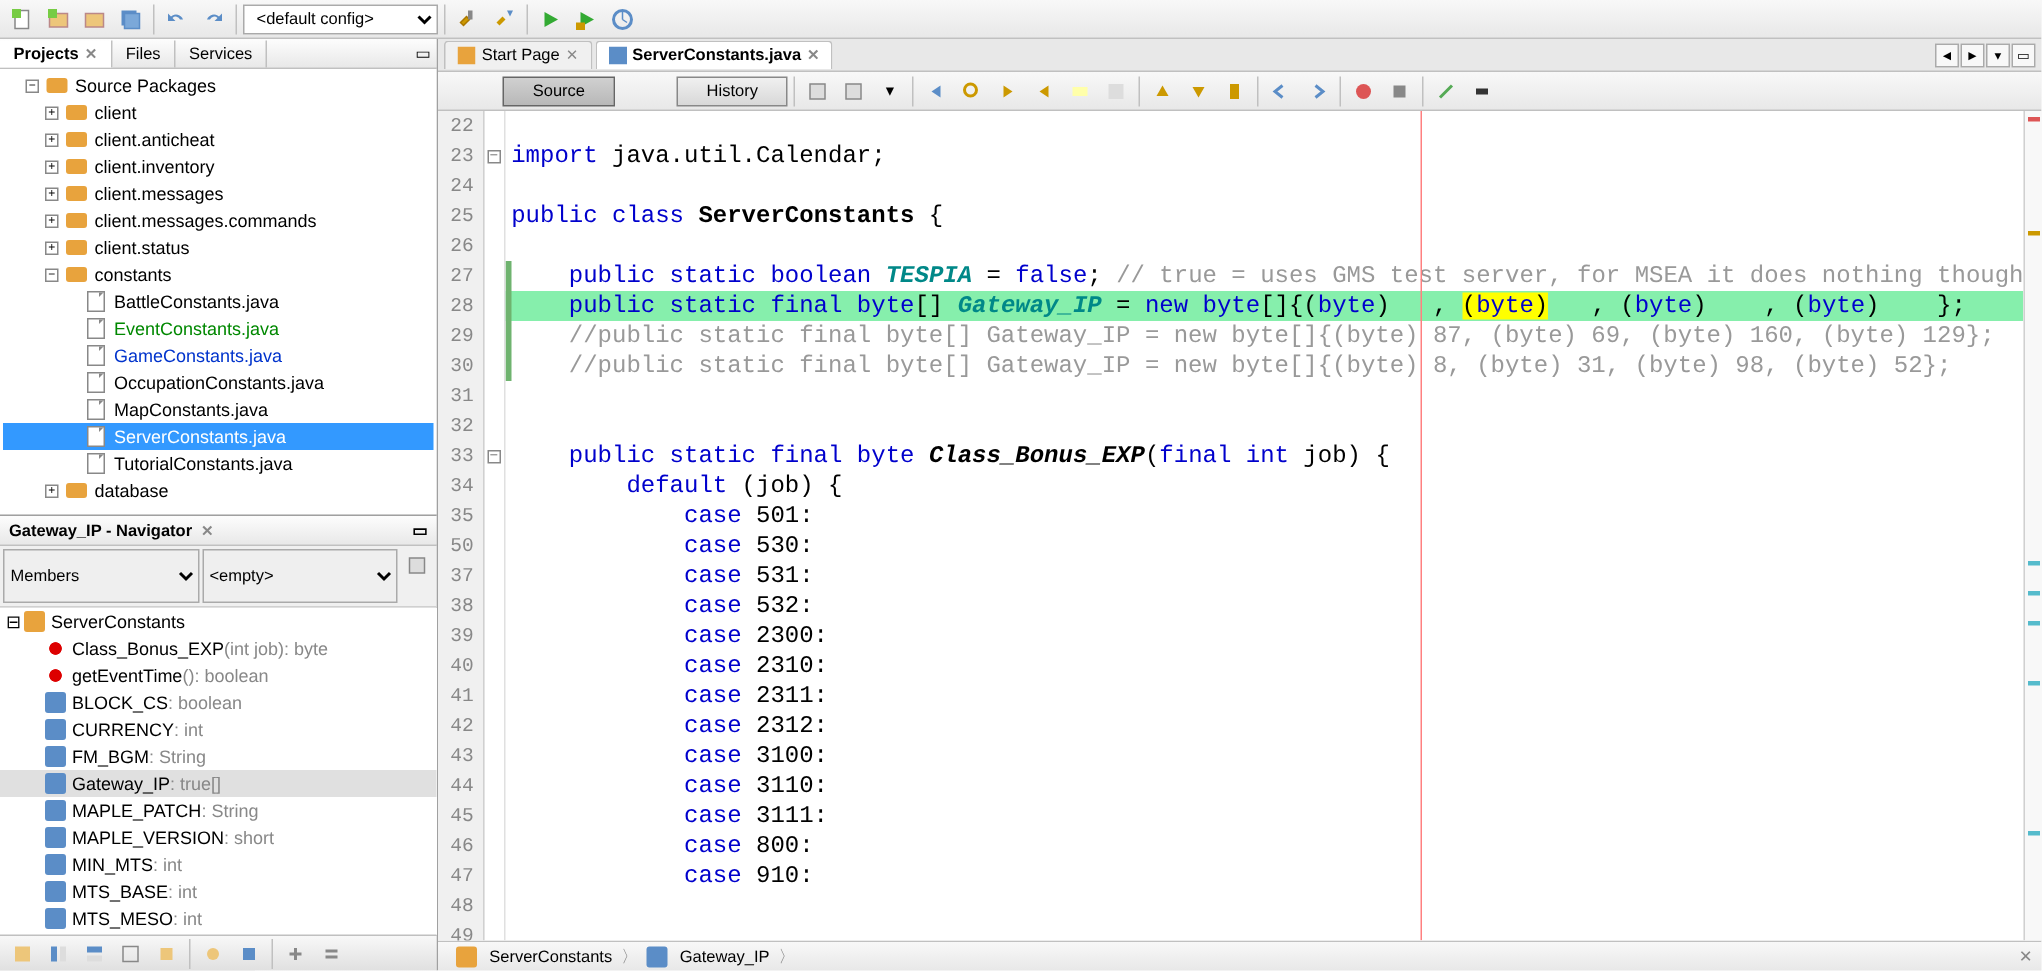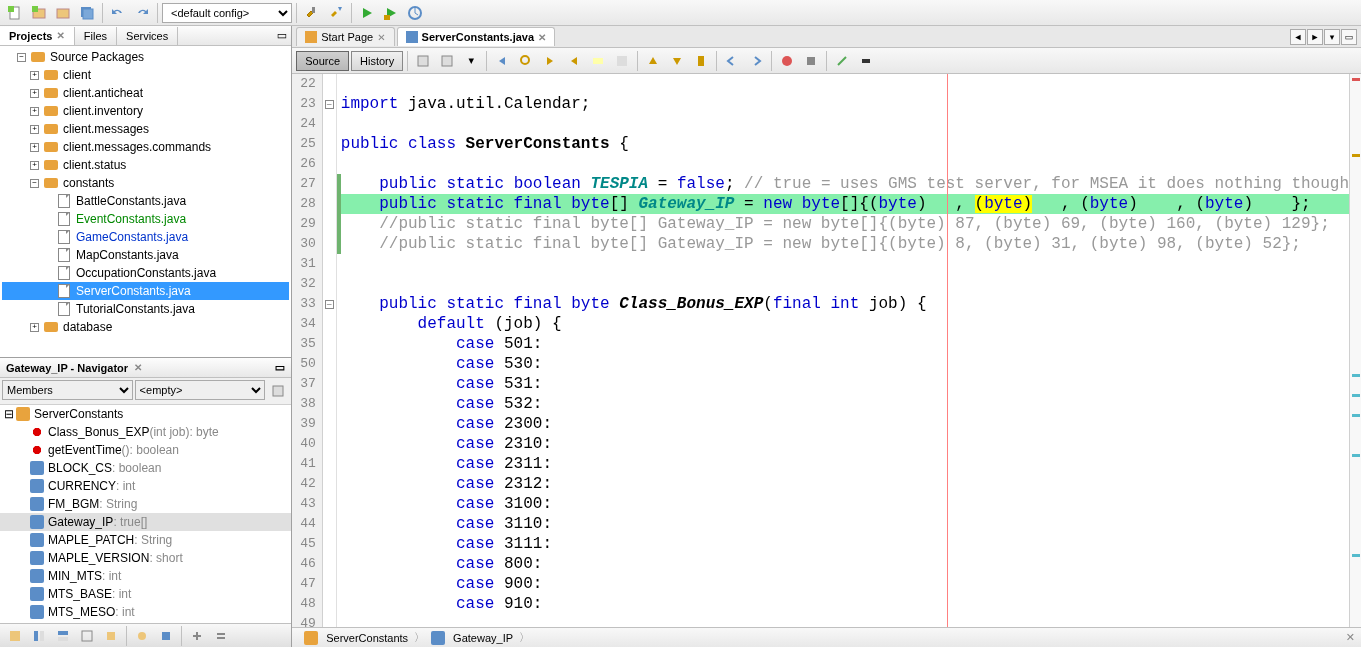--- a/index.html
+++ b/index.html
@@ -27,40 +27,40 @@
 .tree-icon { width: 16px; height: 16px; margin-right: 4px; display: inline-flex; align-items: center; justify-content: center; }
 .pkg-icon { background: #e8a33d; border-radius: 2px; width: 14px; height: 10px; }
 .file-icon { width: 12px; height: 14px; background: #fff; border: 1px solid #888; position: relative; }
 .file-icon::before { content: ''; position: absolute; right: 0; top: 0; border-left: 3px solid #888; border-bottom: 3px solid transparent; }
 .green-text { color: #008800; text-align: right; }
 .blue-text { color: #0033cc; }
 
 .nav-panel { border-top: 1px solid #a0a0a0; }
 .nav-header { background: linear-gradient(#fdfdfd, #e8e8e8); border-bottom: 1px solid #c0c0c0; height: 20px; display: flex; align-items: center; padding: 0 6px; font-weight: bold; }
 .nav-filter-bar { display: flex; padding: 2px; gap: 2px; background: #f0f0f0; border-bottom: 1px solid #d0d0d0; }
-.nav-select { flex: 1; height: 20px; font-size: 11px; border: 1px solid #aaa; }
+.nav-select { flex: 1; height: 36px; font-size: 11px; border: 1px solid #aaa; }
 .nav-tree { background: #fff; overflow: auto; height: 218px; }
 .nav-item { display: flex; align-items: center; padding: 2px 4px; cursor: pointer; font-size: 12px; height: 18px; }
 .nav-item.selected { background: #e0e0e0; }
 .nav-icon { width: 14px; height: 14px; margin-right: 4px; display: inline-block; }
 .method-icon { background: radial-gradient(circle, #d00 40%, transparent 45%); border-radius: 50%; }
 .field-icon { background: #5b8dc7; border-radius: 2px; }
 .class-icon { background: #e8a33d; border-radius: 2px; }
 .gray-text { color: #888; }
 
 .bottom-bar { background: linear-gradient(#f8f8f8, #e0e0e0); border-top: 1px solid #c0c0c0; height: 24px; display: flex; align-items: center; padding: 0 4px; gap: 2px; }
 
 .editor-tabs { background: #e8e8e8; border-bottom: 1px solid #c0c0c0; height: 22px; display: flex; align-items: center; padding-left: 4px; }
 .editor-tab { padding: 3px 8px; background: #f0f0f0; border: 1px solid #c0c0c0; border-bottom: none; margin-right: 2px; cursor: pointer; display: flex; align-items: center; gap: 4px; font-size: 11px; border-radius: 3px 3px 0 0; }
 .editor-tab.active { background: #fff; font-weight: bold; }
 .editor-tab-ctrls { margin-left: auto; display: flex; gap: 1px; padding-right: 4px; }
 .editor-tab-btn { width: 16px; height: 16px; border: 1px solid #aaa; background: #f8f8f8; display: flex; align-items: center; justify-content: center; font-size: 9px; cursor: pointer; }
 
 .editor-toolbar { background: linear-gradient(#f8f8f8, #e8e8e8); border-bottom: 1px solid #c0c0c0; height: 26px; display: flex; align-items: center; padding: 0 4px; gap: 2px; }
-.src-btn { padding: 3px 8px; border: 1px solid #888; background: linear-gradient(#f0f0f0,#d8d8d8); cursor: pointer; font-size: 11px; }
+.src-btn { padding: 3px 19px; border: 1px solid #888; background: linear-gradient(#f0f0f0,#d8d8d8); cursor: pointer; font-size: 11px; margin-left: 39px; }
 .src-btn.active { background: linear-gradient(#d0d0d0,#b8b8b8); border-color: #666; }
 
 .editor-body { flex: 1; display: flex; background: #fff; position: relative; overflow: hidden; }
 .gutter { background: #f0f0f0; border-right: 1px solid #d0d0d0; text-align: right; padding: 0 6px 0 8px; color: #888; font-family: 'Courier New', monospace; font-size: 13px; }
 .gutter-line { height: 20px; line-height: 20px; }
 .fold-gutter { width: 14px; border-right: 1px solid #e0e0e0; font-family: monospace; font-size: 9px; color: #888; }
 .fold-gutter div { height: 20px; display: flex; align-items: center; justify-content: center; }
 .fold-box { width: 9px; height: 9px; border: 1px solid #888; display: flex; align-items: center; justify-content: center; line-height: 1; }
 .code-area { flex: 1; font-family: 'Courier New', monospace; font-size: 16px; overflow: auto; position: relative; }
 .code-line { height: 20px; line-height: 20px; padding-left: 4px; white-space: pre; }
@@ -225,31 +225,31 @@
           <span class="blue-text">GameConstants.java</span>
         </div>
         <div class="tree-item">
           <span class="tree-spacer"></span>
           <span class="tree-spacer"></span>
           <span class="tree-spacer"></span>
           <span class="tree-spacer"></span>
           <span class="tree-icon">
             <span class="file-icon"></span>
           </span>
+          <span class="">OccupationConstants.java</span>
+        </div>
+        <div class="tree-item">
+          <span class="tree-spacer"></span>
+          <span class="tree-spacer"></span>
+          <span class="tree-spacer"></span>
+          <span class="tree-spacer"></span>
+          <span class="tree-icon">
+            <span class="file-icon"></span>
+          </span>
           <span class="">MapConstants.java</span>
-        </div>
-        <div class="tree-item">
-          <span class="tree-spacer"></span>
-          <span class="tree-spacer"></span>
-          <span class="tree-spacer"></span>
-          <span class="tree-spacer"></span>
-          <span class="tree-icon">
-            <span class="file-icon"></span>
-          </span>
-          <span class="">OccupationConstants.java</span>
         </div>
         <div class="tree-item selected">
           <span class="tree-spacer"></span>
           <span class="tree-spacer"></span>
           <span class="tree-spacer"></span>
           <span class="tree-spacer"></span>
           <span class="tree-icon">
             <span class="file-icon"></span>
           </span>
           <span class="">ServerConstants.java</span>
@@ -560,21 +560,20 @@
           <div class="code-line">            <span class="kw">case</span> 531:</div>
           <div class="code-line">            <span class="kw">case</span> 532:</div>
           <div class="code-line">            <span class="kw">case</span> 2300:</div>
           <div class="code-line">            <span class="kw">case</span> 2310:</div>
           <div class="code-line">            <span class="kw">case</span> 2311:</div>
           <div class="code-line">            <span class="kw">case</span> 2312:</div>
           <div class="code-line">            <span class="kw">case</span> 3100:</div>
           <div class="code-line">            <span class="kw">case</span> 3110:</div>
           <div class="code-line">            <span class="kw">case</span> 3111:</div>
           <div class="code-line">            <span class="kw">case</span> 800:</div>
-          <div class="code-line">            <span class="kw">case</span> 900:</div>
           <div class="code-line">            <span class="kw">case</span> 910:</div>
         </div>
       <div class="err-stripe">
         <div class="stripe-mark" style="top:4px;background:#d55"></div>
         <div class="stripe-mark" style="top:80px;background:#c90"></div>
         <div class="stripe-mark" style="top:300px;background:#5bc"></div>
         <div class="stripe-mark" style="top:320px;background:#5bc"></div>
         <div class="stripe-mark" style="top:340px;background:#5bc"></div>
         <div class="stripe-mark" style="top:380px;background:#5bc"></div>
         <div class="stripe-mark" style="top:480px;background:#5bc"></div>

